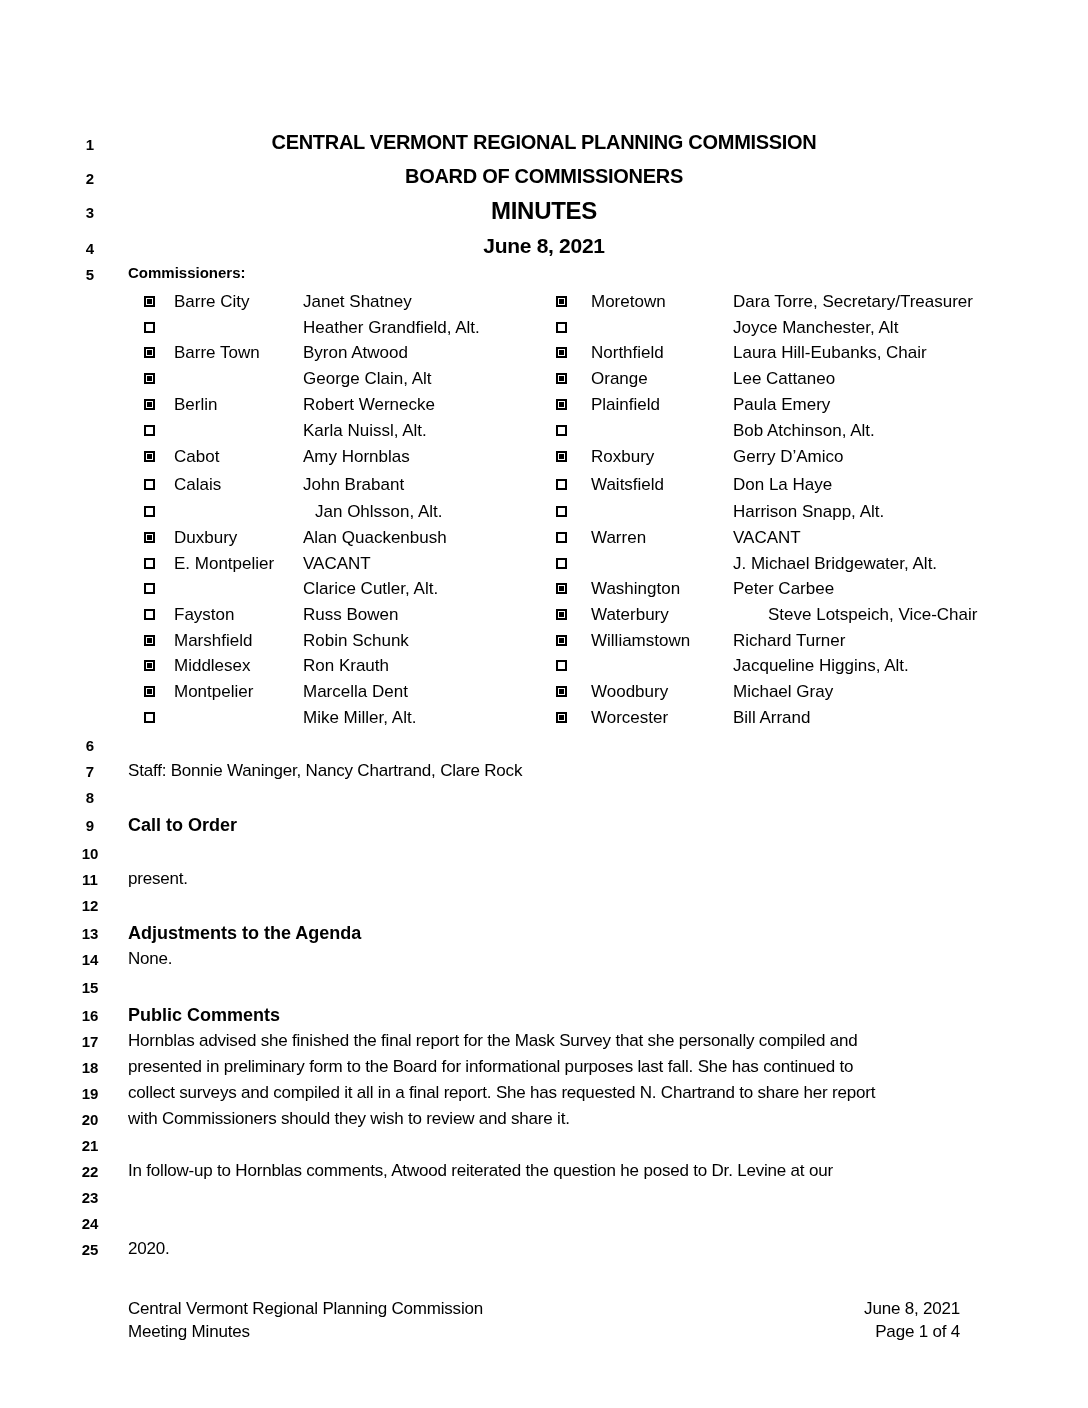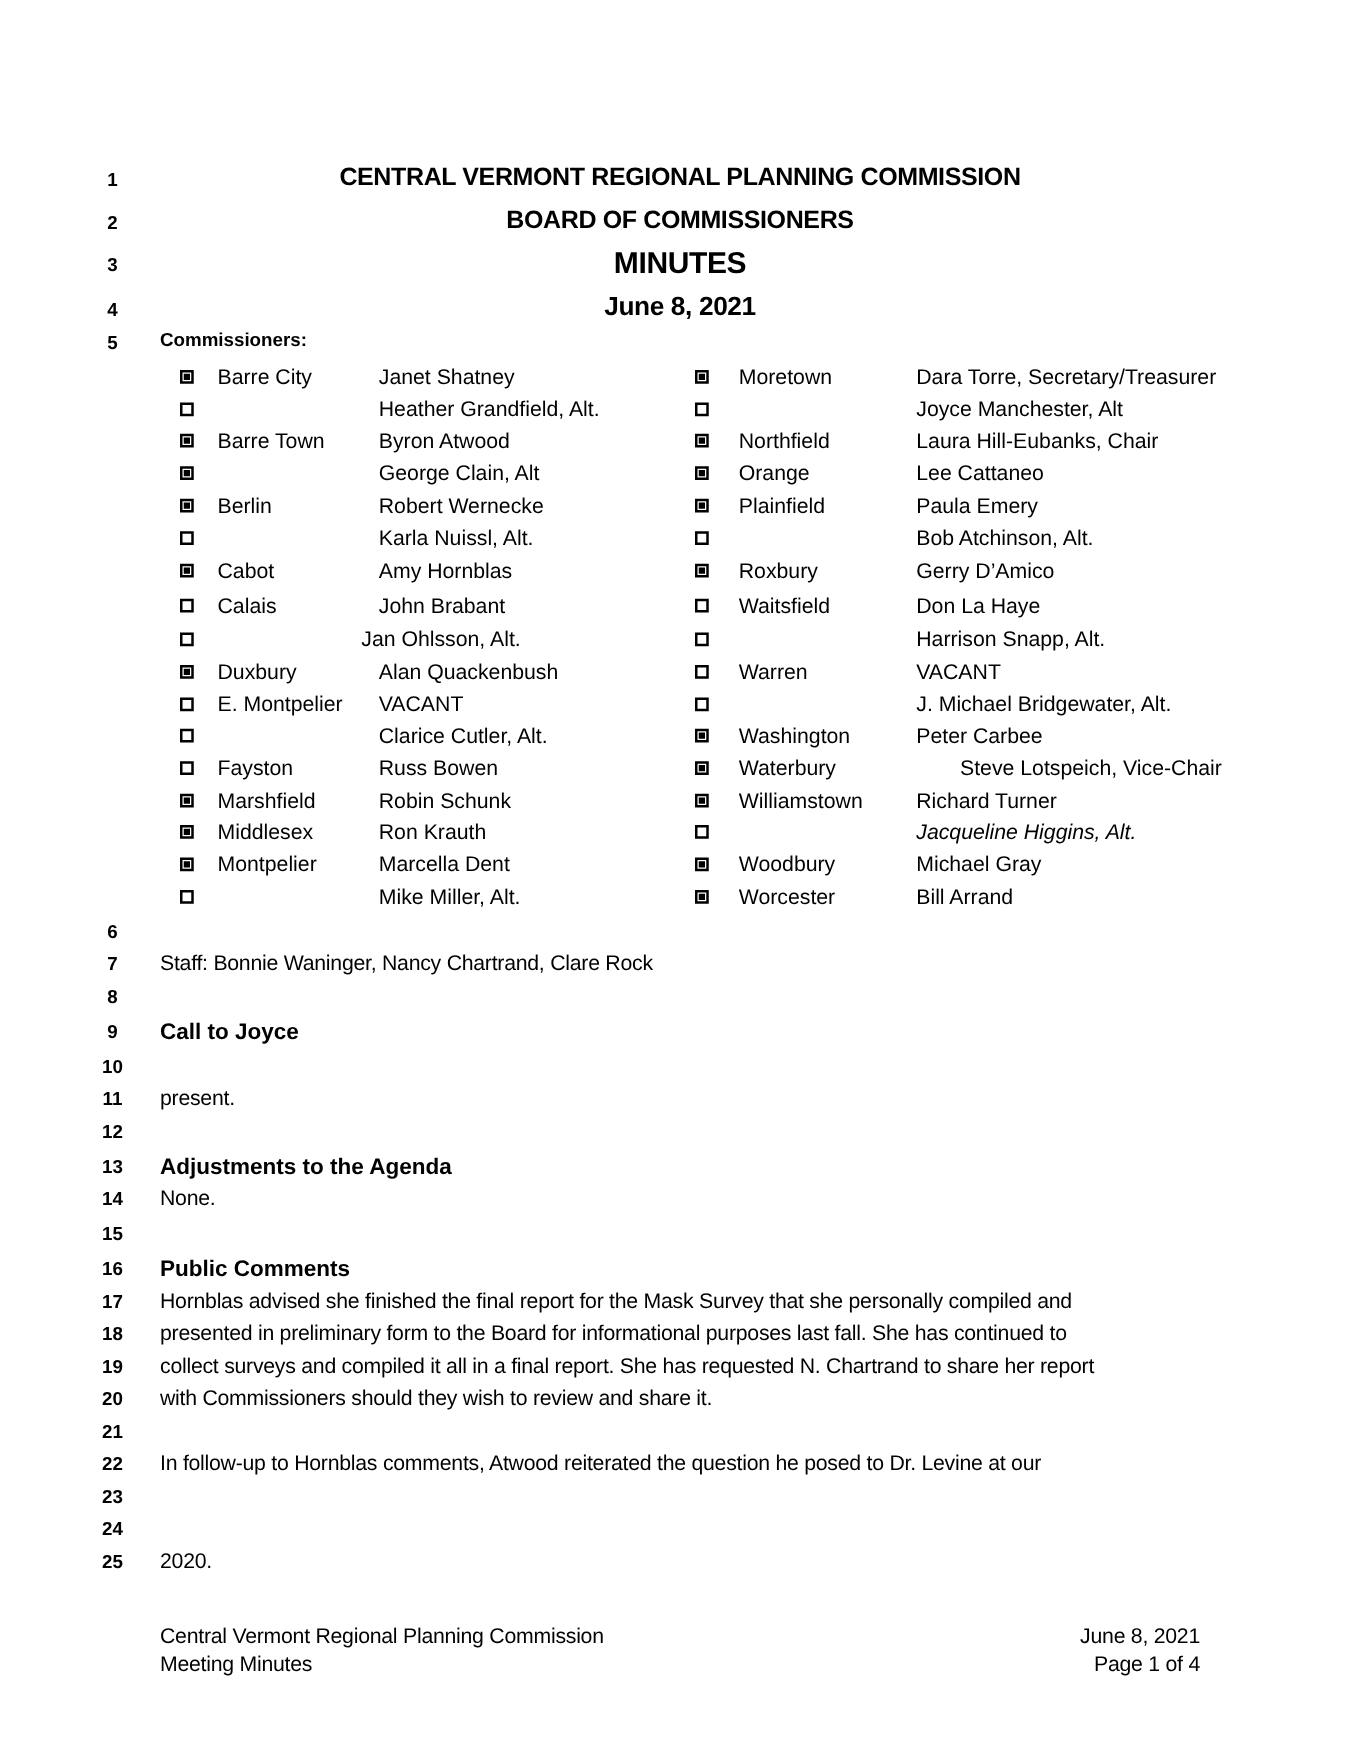--- a/index.html
+++ b/index.html
@@ -111,21 +111,21 @@
         <span class="person" style="left: 303px;">Amy Hornblas</span>
       </div>
       <div class="row" style="top: 474px; left: 0px;">
         <span class="cb" style="left: 144px;"></span>
         <span class="town" style="left: 174px;">Calais</span>
         <span class="person" style="left: 303px;">John Brabant</span>
       </div>
       <div class="row" style="top: 501px; left: 0px;">
         <span class="cb" style="left: 144px;"></span>
         <span class="town" style="left: 174px;"></span>
-        <span class="person" style="left: 289px; text-align: right;">Jan Ohlsson, Alt.</span>
+        <span class="person" style="left: 315px; text-align: right;">Jan Ohlsson, Alt.</span>
       </div>
       <div class="row" style="top: 527px; left: 0px;">
         <span class="cb checked" style="left: 144px;"></span>
         <span class="town" style="left: 174px;">Duxbury</span>
         <span class="person" style="left: 303px;">Alan Quackenbush</span>
       </div>
       <div class="row" style="top: 553px; left: 0px;">
         <span class="cb" style="left: 144px;"></span>
         <span class="town" style="left: 174px;">E. Montpelier</span>
         <span class="person" style="left: 303px;">VACANT</span>
@@ -226,37 +226,37 @@
         <span class="person" style="left: 768px;">Steve Lotspeich, Vice-Chair</span>
       </div>
       <div class="row" style="top: 630px; left: 0px;">
         <span class="cb checked" style="left: 556px;"></span>
         <span class="town" style="left: 591px;">Williamstown</span>
         <span class="person" style="left: 733px;">Richard Turner</span>
       </div>
       <div class="row" style="top: 655px; left: 0px;">
         <span class="cb" style="left: 556px;"></span>
         <span class="town" style="left: 591px;"></span>
-        <span class="person" style="left: 733px; font-style: italic;">Jacqueline Higgins, Alt.</span>
+        <span class="person" style="left: 733px;">Jacqueline Higgins, Alt.</span>
       </div>
       <div class="row" style="top: 681px; left: 0px;">
         <span class="cb checked" style="left: 556px;"></span>
         <span class="town" style="left: 591px;">Woodbury</span>
         <span class="person" style="left: 733px;">Michael Gray</span>
       </div>
       <div class="row" style="top: 707px; left: 0px;">
         <span class="cb checked" style="left: 556px;"></span>
         <span class="town" style="left: 591px;">Worcester</span>
         <span class="person" style="left: 733px;">Bill Arrand</span>
       </div>
     </div>
 
   <div class="body-text" style="top:761px">Staff: Bonnie Waninger, Nancy Chartrand, Clare Rock</div>
 
-  <div class="heading" style="top:815px">Call to Joyce</div>
+  <div class="heading" style="top:815px">Call to Order</div>
   <div class="body-text" style="top:869px">present.</div>
 
   <div class="heading" style="top:923px">Adjustments to the Agenda</div>
   <div class="body-text" style="top:949px">None.</div>
 
   <div class="heading" style="top:1005px">Public Comments</div>
   <div class="body-text" style="top:1031px">Hornblas advised she finished the final report for the Mask Survey that she personally compiled and</div>
   <div class="body-text" style="top:1057px">presented in preliminary form to the Board for informational purposes last fall.  She has continued to</div>
   <div class="body-text" style="top:1083px">collect surveys and compiled it all in a final report.  She has requested N. Chartrand to share her report</div>
   <div class="body-text" style="top:1109px">with Commissioners should they wish to review and share it.</div>

